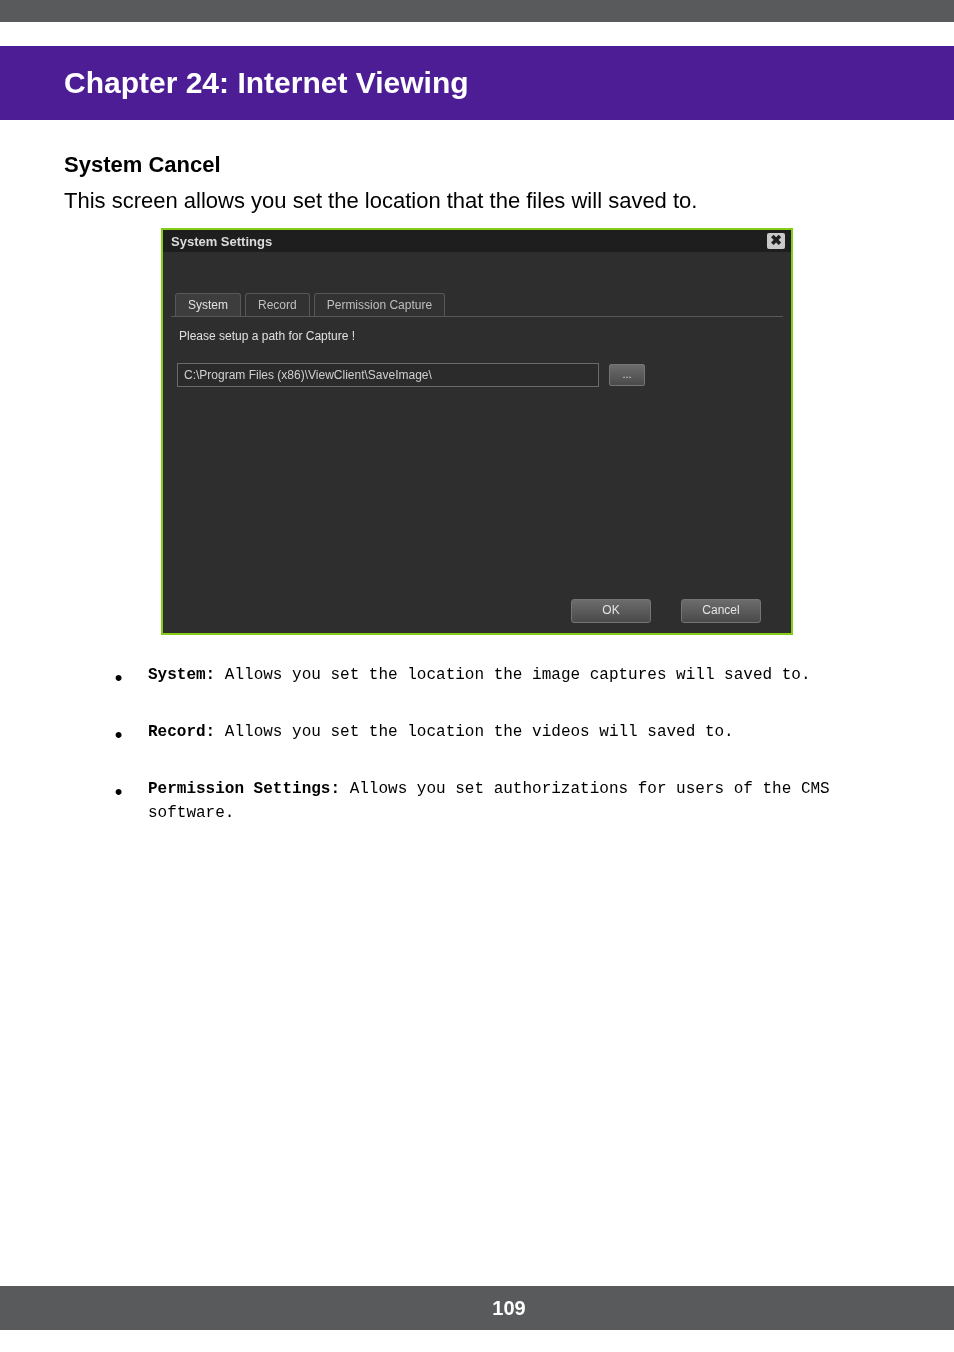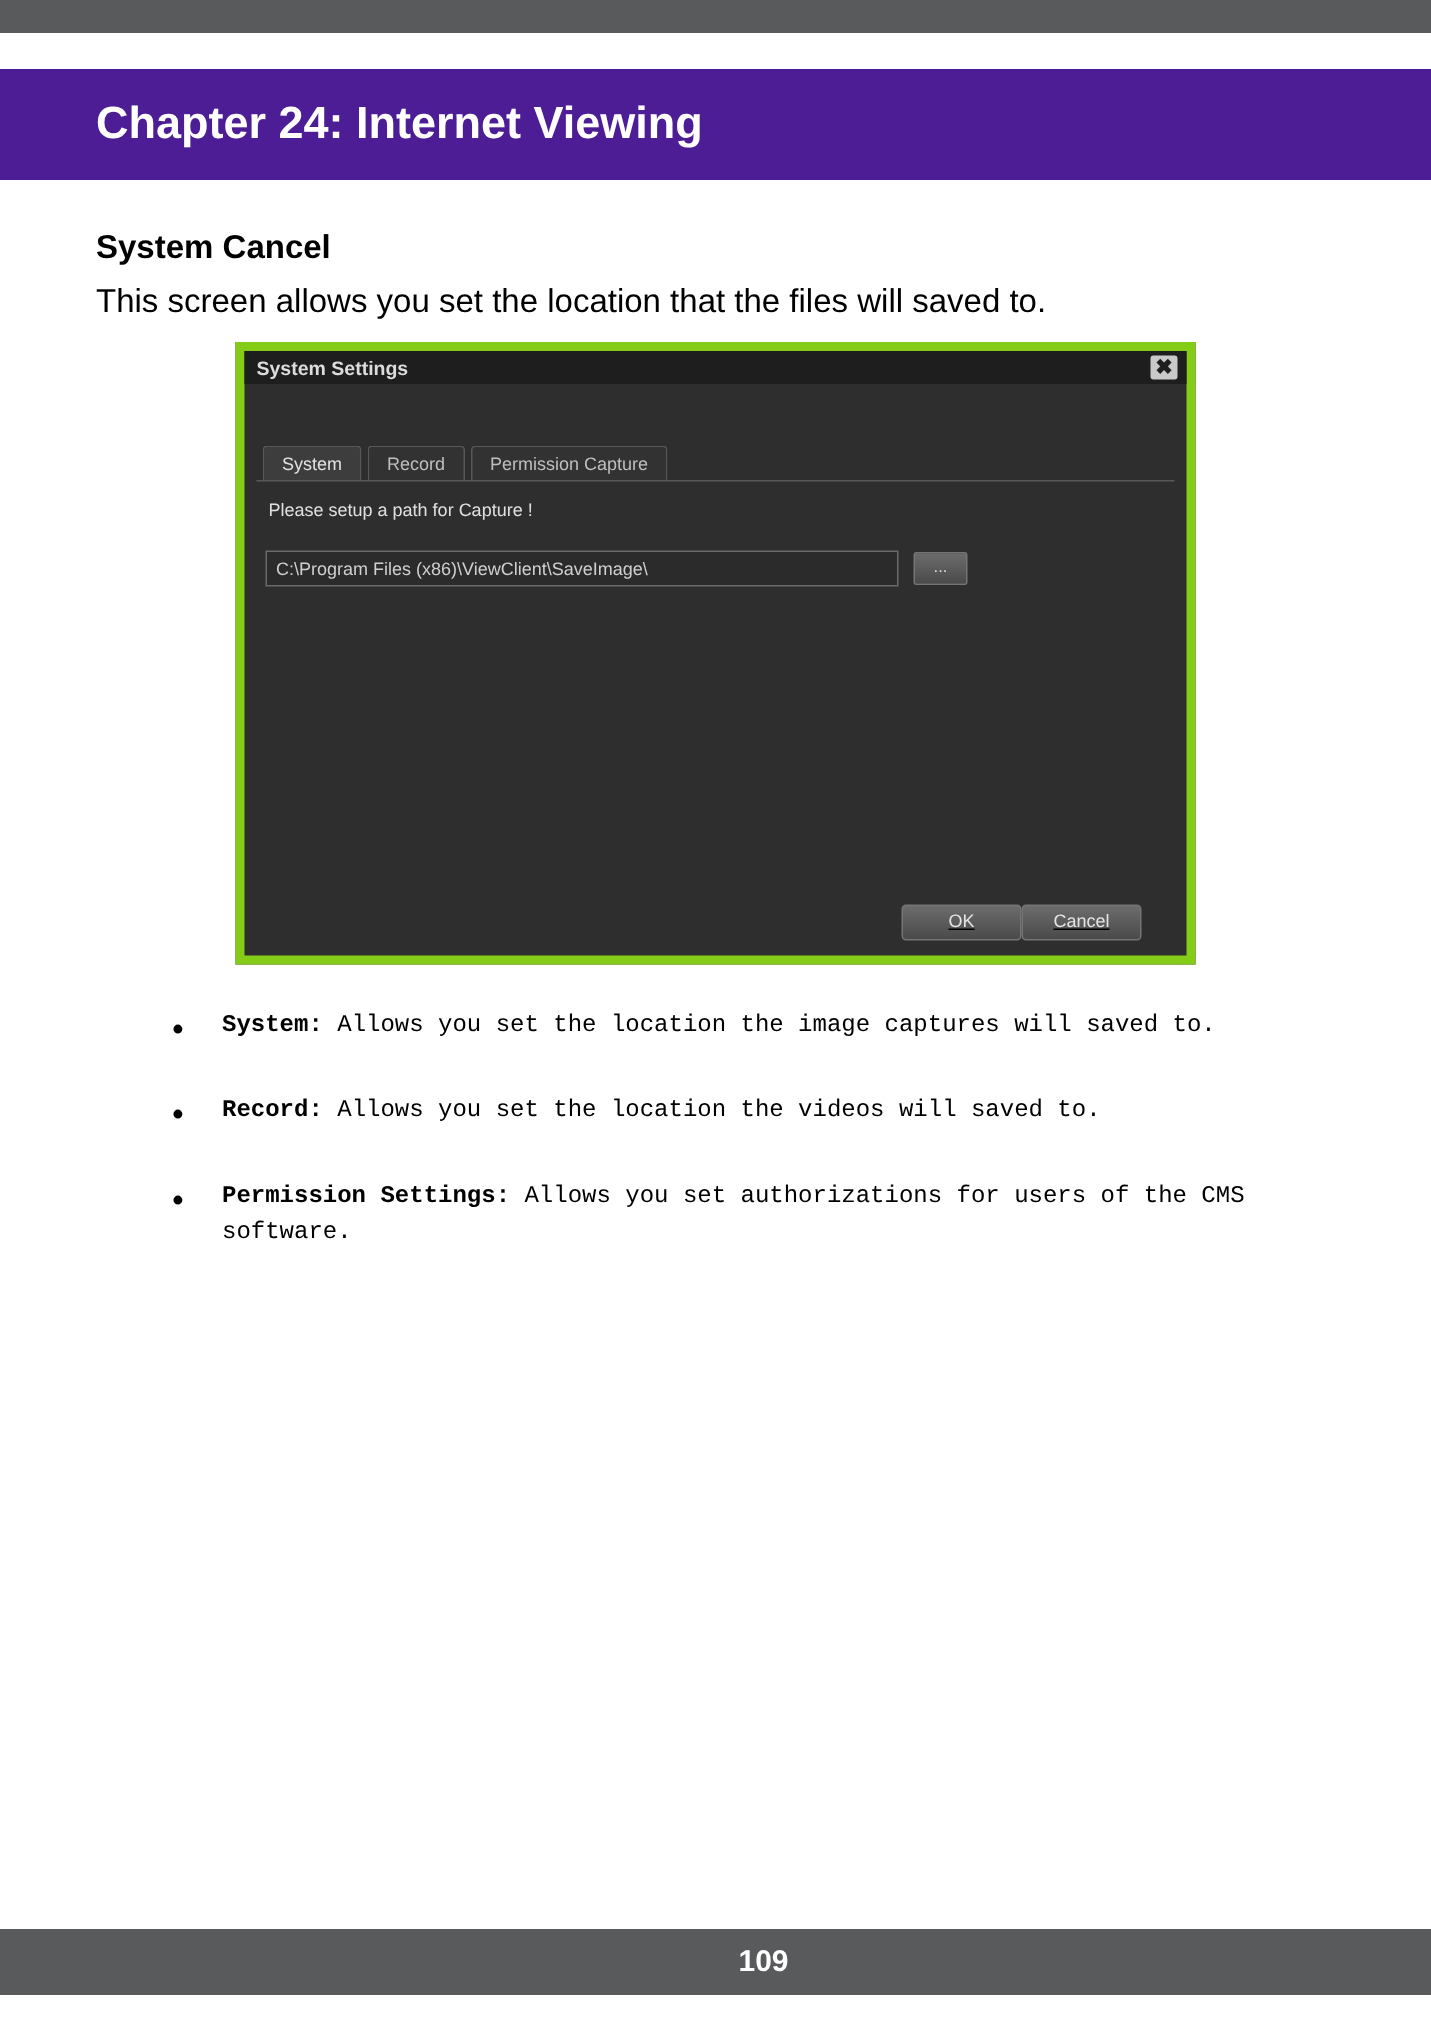--- a/index.html
+++ b/index.html
@@ -41,21 +41,21 @@
     margin: 0 0 14px 0;
   }
   .screenshot-wrap {
     display: flex;
     justify-content: center;
     margin: 4px 0 28px 0;
   }
   .system-settings-window {
     width: 628px;
     background: #2e2e2e;
-    border: 6px solid #84cc16;
+    border: 2px solid #84cc16;
     font-family: Arial, sans-serif;
   }
   .win-titlebar {
     display: flex;
     align-items: center;
     justify-content: space-between;
     background: #1e1e1e;
     padding: 3px 6px 3px 8px;
   }
   .win-title {
@@ -130,22 +130,22 @@
     width: 34px;
     height: 20px;
     line-height: 18px;
     text-align: center;
     cursor: pointer;
     border-radius: 2px;
   }
   .win-footer {
     display: flex;
     justify-content: flex-end;
+    gap: 30px;
     padding: 6px 30px 10px 0;
-    text-decoration: underline;
   }
   .footer-btn {
     border: 1px solid #757575;
     background: linear-gradient(#6c6c6c,#4a4a4a);
     color: #e4e4e4;
     font-size: 12px;
     width: 78px;
     height: 22px;
     line-height: 20px;
     text-align: center;

